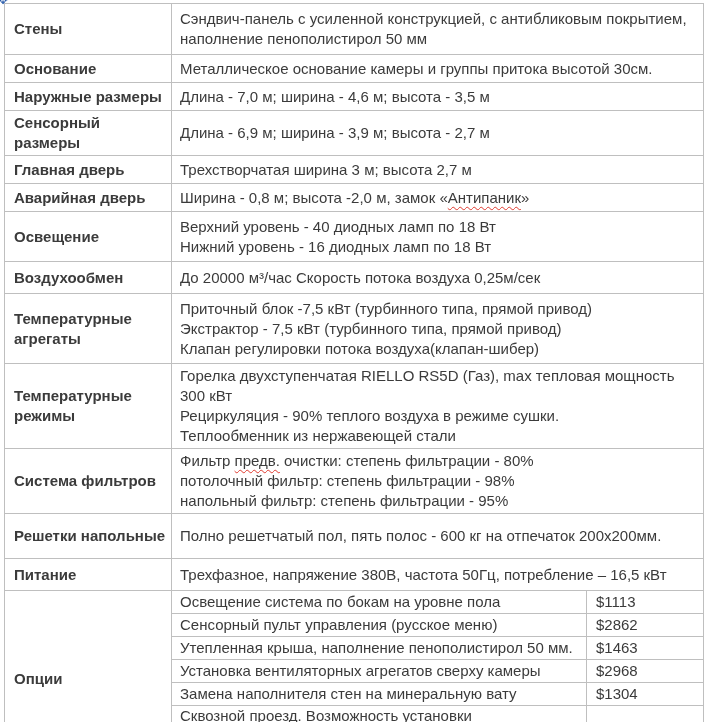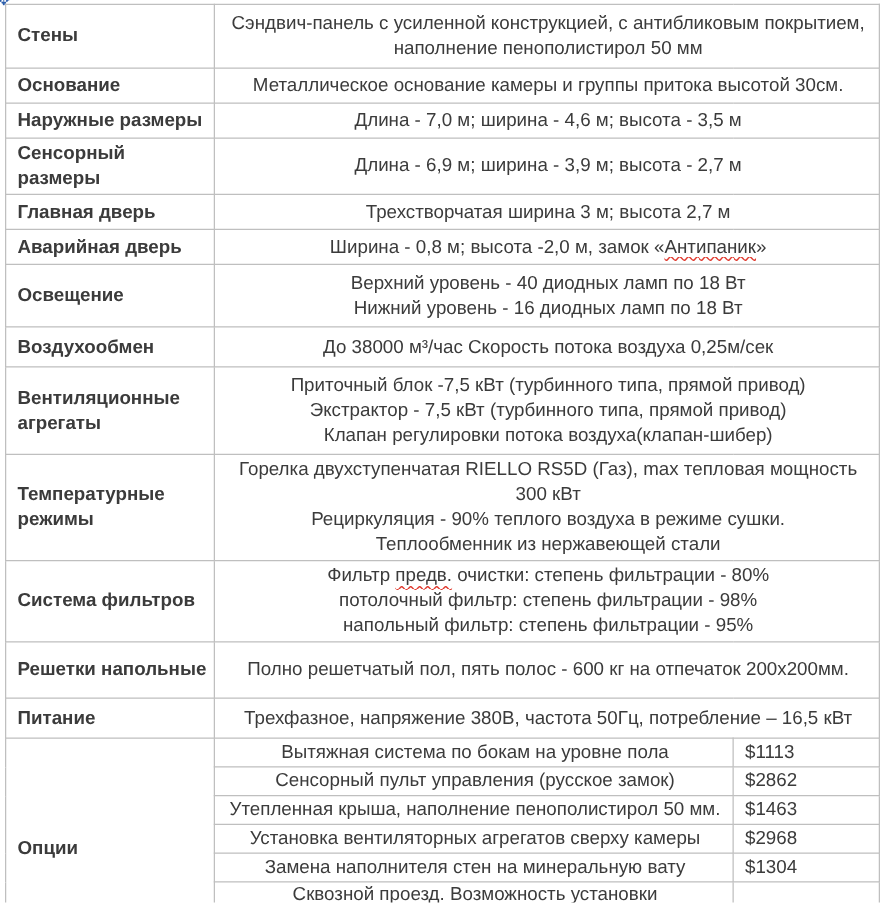--- a/index.html
+++ b/index.html
@@ -49,21 +49,20 @@
     vertical-align: middle;
     overflow: hidden;
   }
   td.label-cell {
     font-weight: bold;
     padding: 2px 4px 2px 9px;
   }
   td.val {
     padding: 2px 6px 2px 8px;
     white-space: pre-line;
-    text-align: center;
   }
   td.price {
     padding: 1px 4px 1px 9px;
     margin-top: 34px;
   }
   tr.r-walls    { height: 51px; }
   tr.r-single   { height: 28px; margin-top: 36px; }
   tr.r-light    { height: 50px; padding-left: 28px; }
   tr.r-air      { height: 32px; }
   tr.r-three    { height: 70px; }
@@ -122,24 +121,24 @@
         <td class="label-cell">Аварийная дверь</td>
         <td class="val" colspan="2"><span>Ширина - 0,8 м; высота -2,0 м, замок «</span><span class="sq">Антипаник</span><span>»</span></td>
       </tr>
       <tr class="r-light">
         <td class="label-cell">Освещение</td>
         <td class="val" colspan="2">Верхний уровень - 40 диодных ламп по 18 Вт
 Нижний уровень - 16 диодных ламп по 18 Вт</td>
       </tr>
       <tr class="r-air">
         <td class="label-cell">Воздухообмен</td>
-        <td class="val" colspan="2">До 38000 м³/час Скорость потока воздуха 0,25м/сек</td>
+        <td class="val" colspan="2">До 20000 м³/час Скорость потока воздуха 0,25м/сек</td>
       </tr>
       <tr class="r-three">
-        <td class="label-cell">Вентиляционные агрегаты</td>
+        <td class="label-cell">Температурные агрегаты</td>
         <td class="val" colspan="2">Приточный блок -7,5 кВт (турбинного типа, прямой привод)
 Экстрактор - 7,5 кВт (турбинного типа, прямой привод)
 Клапан регулировки потока воздуха(клапан-шибер)</td>
       </tr>
       <tr class="r-three">
         <td class="label-cell">Температурные режимы</td>
         <td class="val" colspan="2">Горелка двухступенчатая RIELLO RS5D (Газ), max тепловая мощность 300 кВт
 Рециркуляция - 90% теплого воздуха в режиме сушки.
 Теплообменник из нержавеющей стали</td>
       </tr>
@@ -153,25 +152,25 @@
         <td class="label-cell">Решетки напольные</td>
         <td class="val" colspan="2">Полно решетчатый пол, пять полос - 600 кг на отпечаток 200х200мм.</td>
       </tr>
       <tr class="r-power">
         <td class="label-cell">Питание</td>
         <td class="val" colspan="2">Трехфазное, напряжение 380В, частота 50Гц, потребление – 16,5 кВт</td>
       </tr>
 
       <tr class="opt">
         <td class="label-cell" rowspan="6">Опции</td>
-        <td class="val">Вытяжная система по бокам на уровне пола</td>
+        <td class="val">Освещение система по бокам на уровне пола</td>
         <td class="price">$1113</td>
       </tr>
       <tr class="opt">
-        <td class="val">Сенсорный пульт управления (русское замок)</td>
+        <td class="val">Сенсорный пульт управления (русское меню)</td>
         <td class="price">$2862</td>
       </tr>
       <tr class="opt">
         <td class="val">Утепленная крыша, наполнение пенополистирол 50 мм.</td>
         <td class="price">$1463</td>
       </tr>
       <tr class="opt">
         <td class="val">Установка вентиляторных агрегатов сверху камеры</td>
         <td class="price">$2968</td>
       </tr>

